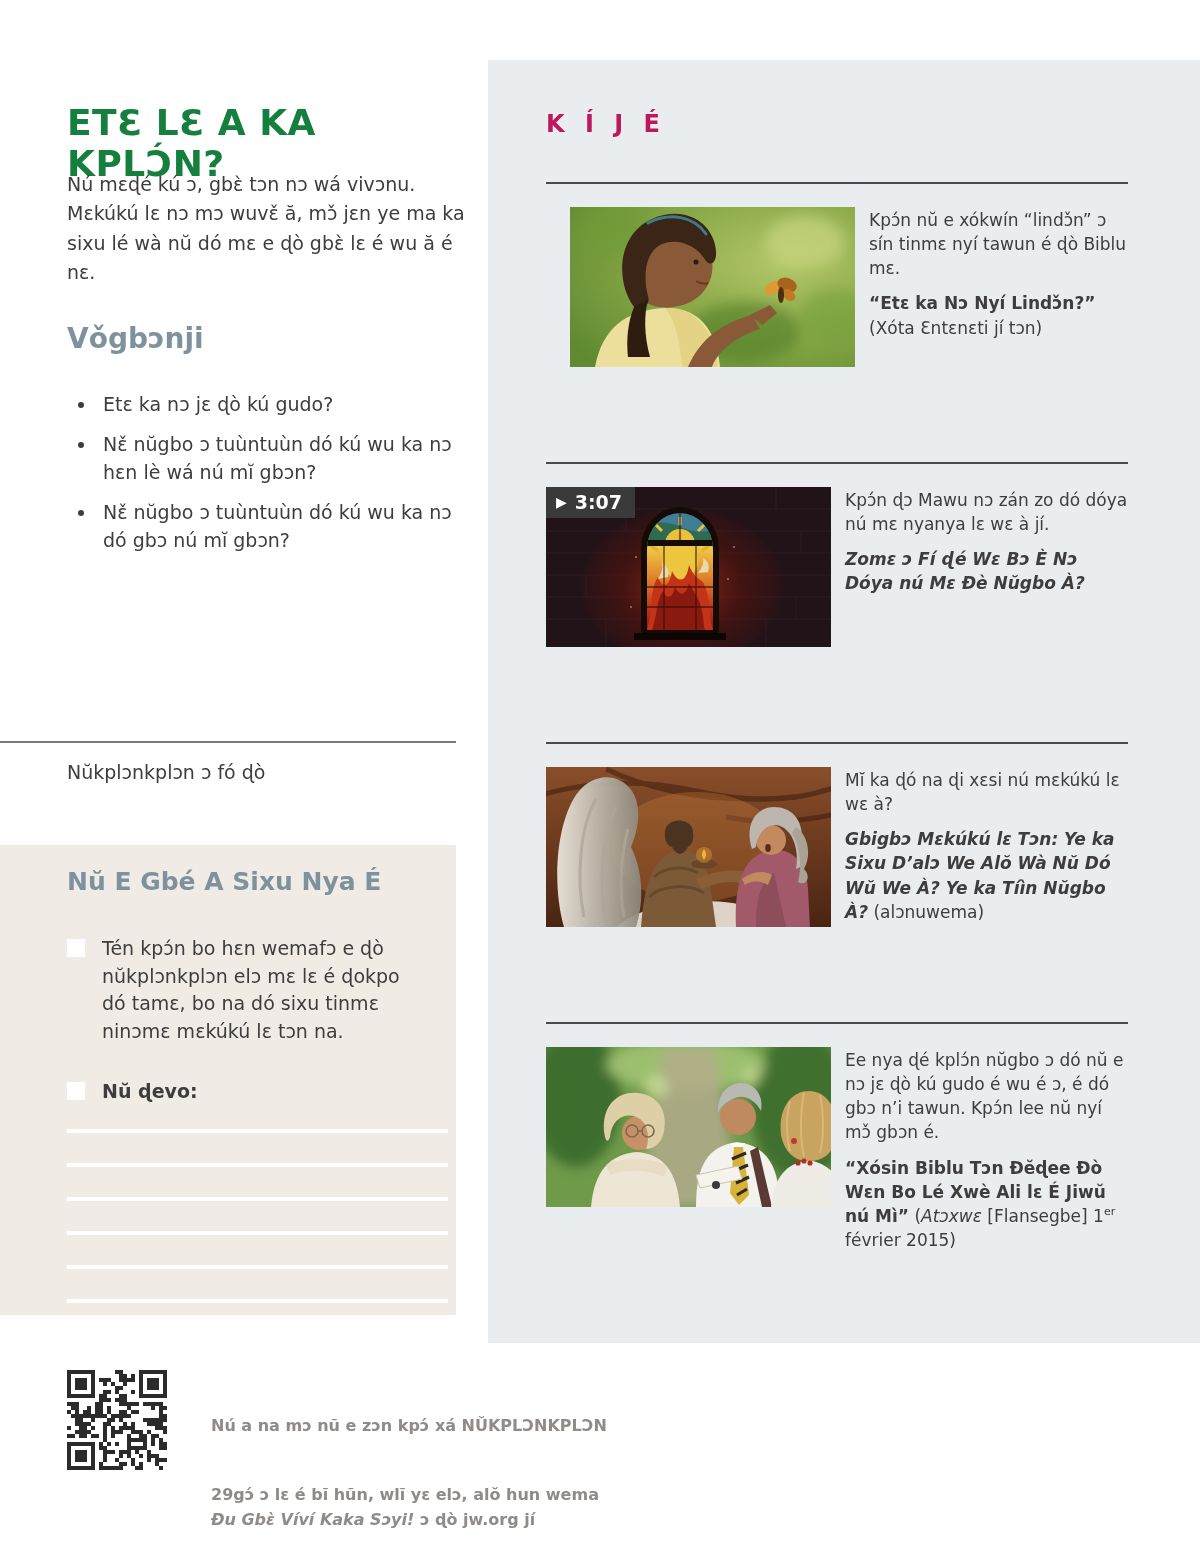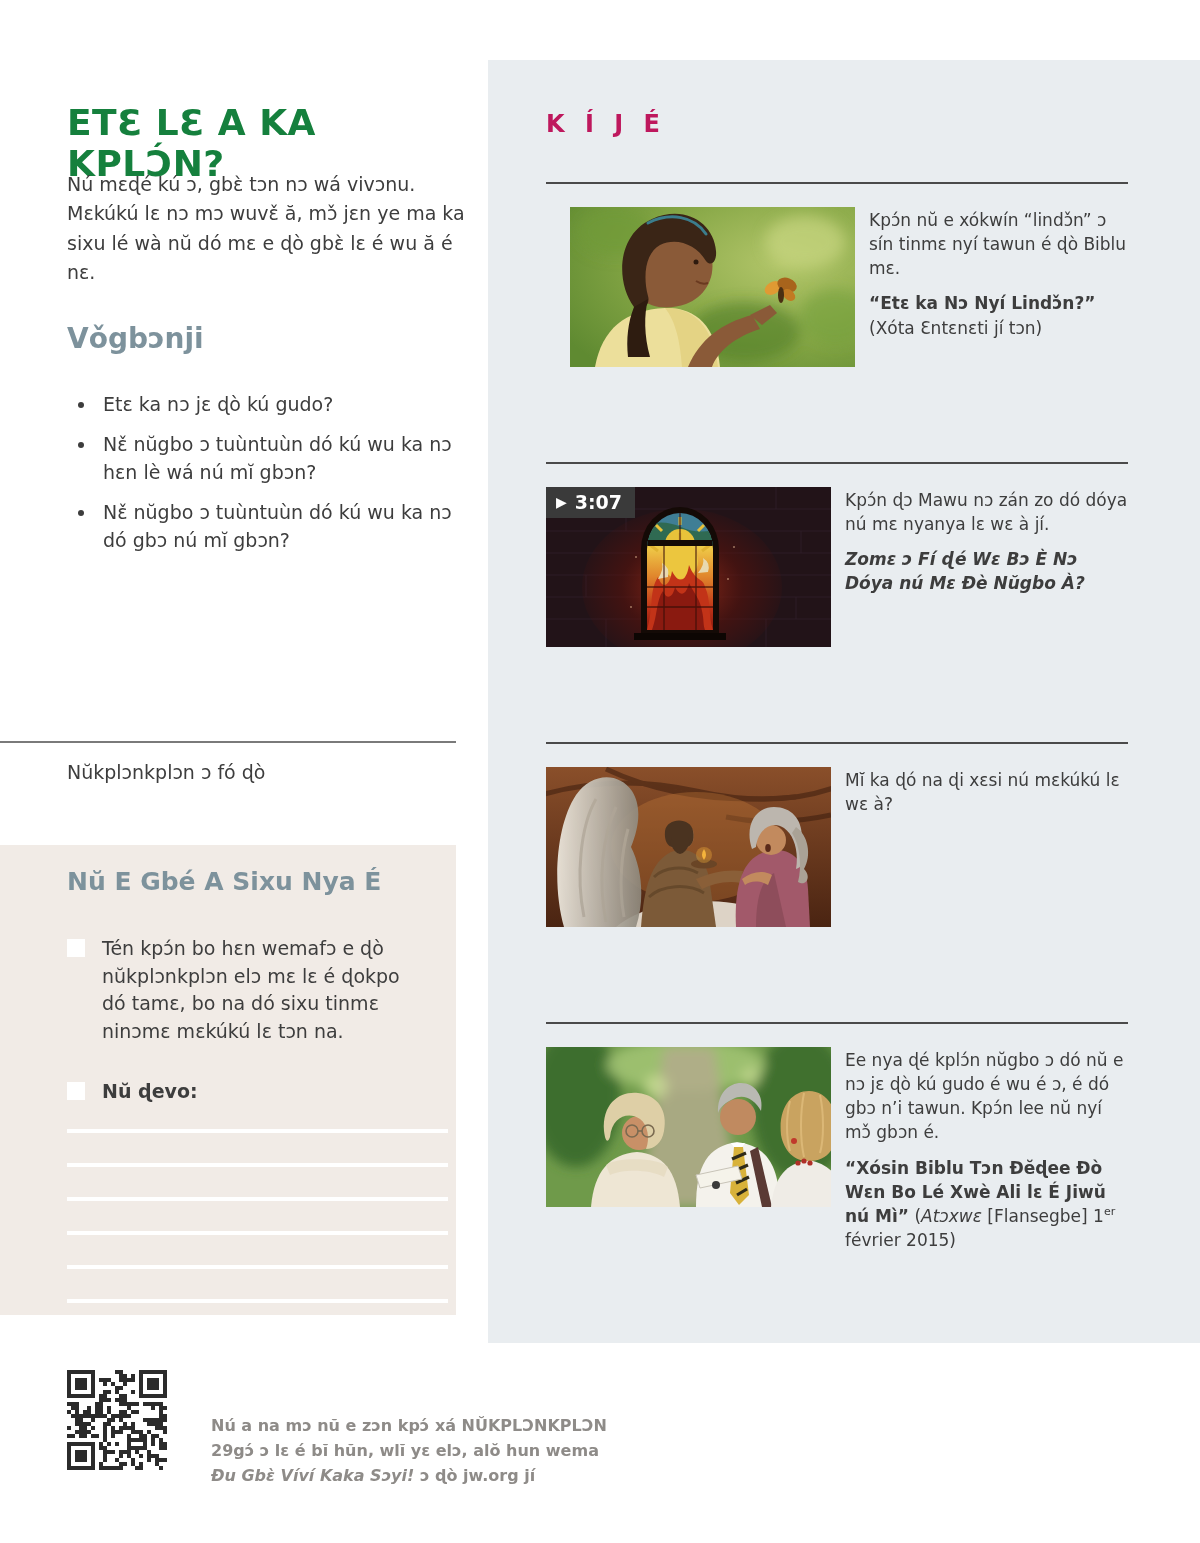--- a/index.html
+++ b/index.html
@@ -319,21 +319,21 @@
             <rect x="8" y="8" width="12" height="12" fill="#2b2b2b"></rect>
           </g>
           <g transform="translate(0,72)">
             <rect width="28" height="28"></rect>
             <rect x="4" y="4" width="20" height="20" fill="#ffffff"></rect>
             <rect x="8" y="8" width="12" height="12" fill="#2b2b2b"></rect>
           </g>
         </svg></div>
     <div class="qr-text">
       <span style="display: block;">Nú a na mɔ nŭ e zɔn kpɔ́ xá NŬKPLƆNKPLƆN</span>
-      <span style="display: block;">29gɔ́ ɔ lɛ é bĭ hŭn, wlĭ yɛ elɔ, alŏ hun wema</span>
+      <span style="display: block; margin-top: 44px;">29gɔ́ ɔ lɛ é bĭ hŭn, wlĭ yɛ elɔ, alŏ hun wema</span>
       <span class="it">Ðu Gbɛ̀ Víví Kaka Sɔyi!</span><span> ɔ ɖò jw.org jí</span>
     </div>
   </div>
 
   <div class="panel">
     <h2 class="panel-h">K Í J É</h2>
     <div class="rule rl1"></div>
     <div class="rule rl2"></div>
     <div class="rule rl3"></div>
     <div class="rule rl4"></div>
@@ -493,20 +493,21 @@
           <path d="M210,160 C210,130 216,112 228,106 L240,160 Z" fill="#8a4a58" opacity=".8"></path>
           <circle cx="225" cy="73" r="15" fill="#c28a5e"></circle>
           <ellipse cx="222" cy="81" rx="2.8" ry="4" fill="#5a2a1a"></ellipse>
           <path d="M206,82 C198,58 210,40 228,40 C248,40 259,56 255,78 C262,88 258,100 250,102 C253,84 248,68 238,61 C226,53 212,62 210,80 Z" fill="#bcb6ae"></path>
           <path d="M250,60 C262,68 266,88 258,102 C266,110 260,120 252,115 C256,100 254,78 246,66 Z" fill="#aaa296"></path>
           <path d="M196,112 C206,104 218,103 226,108 L222,118 C213,113 204,114 199,118 Z" fill="#c28a5e"></path>
         </svg>
       </div>
       <div class="rtext">
         <p>Mĭ ka ɖó na ɖi xɛsi nú mɛkúkú lɛ wɛ à?</p>
+        <p class="rtitle"><span class="bi">Gbigbɔ Mɛkúkú lɛ Tɔn: Ye ka Sixu D’alɔ We Alŏ Wà Nŭ Dó Wŭ We À? Ye ka Tíìn Nŭgbo À?</span><span> (alɔnuwema)</span></p>
       </div>
     </div>
 
     <div class="row rw4">
       <div class="thumb">
         <svg viewBox="0 0 285 160">
           <defs>
             <filter id="blur6" x="-40%" y="-40%" width="180%" height="180%">
                 <feGaussianBlur stdDeviation="6"></feGaussianBlur>
               </filter>

